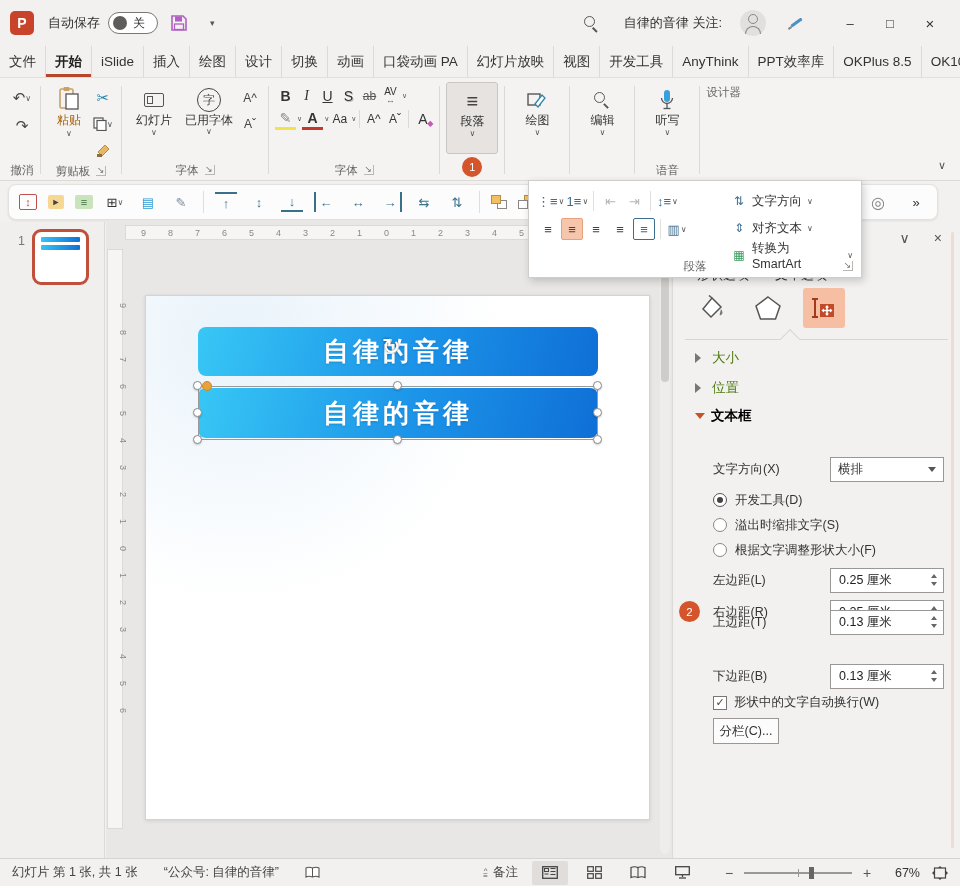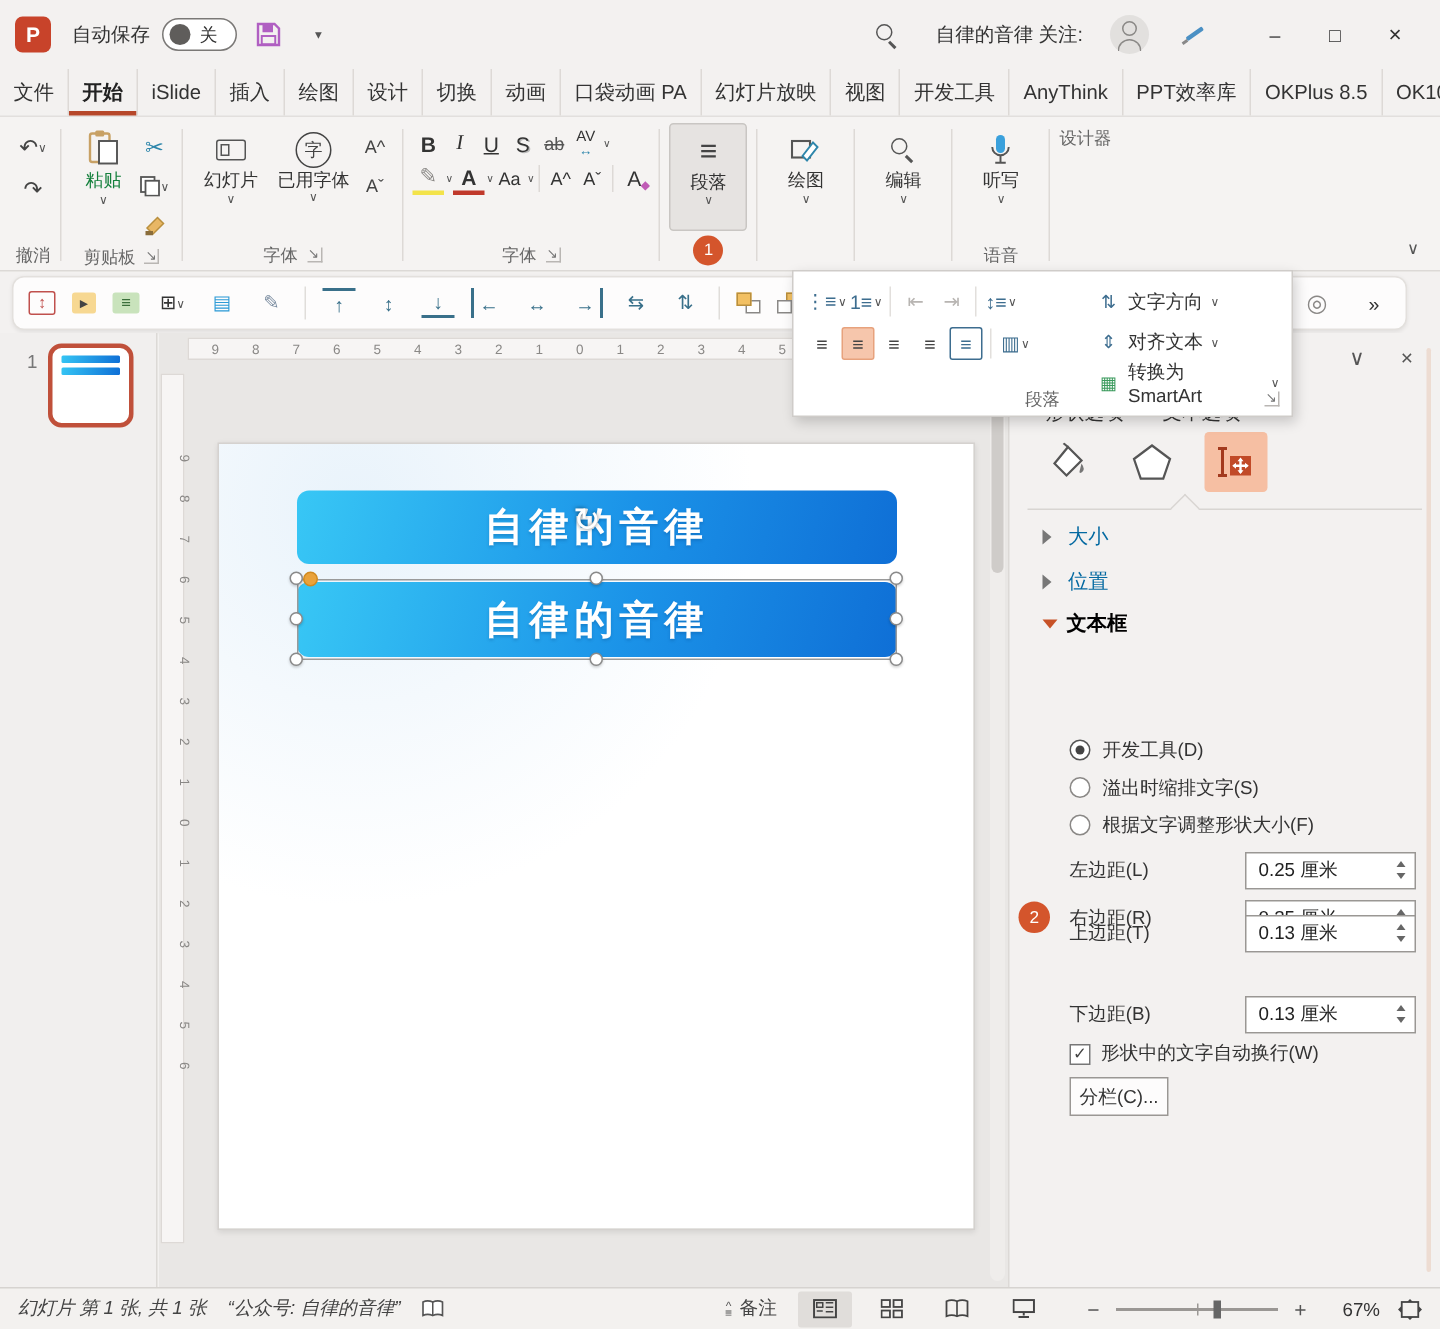--- a/index.html
+++ b/index.html
@@ -44,21 +44,21 @@
   .rsep { width:1px; background:#ddd9d6; margin:4px 2px 6px; }
   .smallbtn { display:flex; align-items:center; justify-content:center; min-width:24px; height:24px; border-radius:3px; color:#444; font-size:15px; }
   .chev { font-size:8px; color:#555; }
   .bigbtn { width:52px; display:flex; flex-direction:column; align-items:center; padding-top:5px; border-radius:3px; position:relative; }
   .bigbtn .bb-icon { height:26px; display:flex; align-items:center; justify-content:center; font-size:19px; color:#444; }
   .bigbtn .bb-label { font-size:12px; color:#333; line-height:15px; text-align:center; }
   .bigbtn.pressed { background:#e6e3e1; border:1px solid #c9c6c3; }
   .badge { position:absolute; left:50%; transform:translateX(-50%); bottom:-24px; width:20px; height:20px; border-radius:50%; background:#d4552c; color:#fff; font-size:11px; display:flex; align-items:center; justify-content:center; z-index:70; }
   .undo-col { display:flex; flex-direction:column; gap:4px; padding-top:4px; }
   .paste-btn { display:flex; flex-direction:column; align-items:center; width:44px; padding-top:4px; }
-  .paste-btn .bb-label { font-size:12px; color:#15803d; }
+  .paste-btn .bb-label { font-size:12px; color:#a16207; }
   .clip-col { display:flex; flex-direction:column; gap:2px; padding-top:4px; }
   .circle-zi { width:24px; height:24px; border:1.5px solid #444; border-radius:50%; display:flex; align-items:center; justify-content:center; font-size:12px; color:#444; }
   .slide-ic { width:20px; height:14px; border:1.5px solid #555; border-radius:2px; position:relative; }
   .slide-ic::after { content:""; position:absolute; left:2px; top:2px; right:10px; bottom:2px; border:1px solid #555; }
   .font2 { display:flex; flex-direction:column; gap:1px; padding-top:3px; }
   .font-row1 { display:flex; gap:4px; }
   .combo { height:23px; border:1px solid #aaa7a4; background:#fff; border-radius:2px; display:flex; align-items:center; padding:0 5px; font-size:12.5px; color:#222; justify-content:space-between; }
   .combo .dropcaret { margin-left:6px; border:4px solid transparent; border-top:5px solid #555; margin-top:4px; }
   .font-row2, .font-row3 { display:flex; align-items:center; }
   .fmt { min-width:21px; height:22px; display:flex; align-items:center; justify-content:center; font-size:14px; color:#333; }
@@ -135,21 +135,21 @@
 
   
   .pane { position:absolute; left:672px; top:0; width:288px; height:636px; background:#f3f1f0; border-left:1px solid #dcd9d6; }
   .pane-close { position:absolute; top:8px; right:18px; display:flex; gap:24px; font-size:14px; color:#555; }
   .pane-tabs { position:absolute; top:44px; left:24px; display:flex; gap:26px; font-size:13px; color:#333; }
   .pane-icons { position:absolute; top:66px; left:18px; display:flex; gap:14px; }
   .picon { width:42px; height:40px; display:flex; align-items:center; justify-content:center; border-radius:3px; }
   .picon.sel { background:#f6bfa3; }
   .pane-div { position:absolute; top:117px; left:12px; right:12px; border-top:1px solid #d8d5d2; }
   .notch { position:absolute; top:110px; left:110px; width:14px; height:14px; background:#f3f1f0; border-left:1px solid #d8d5d2; border-top:1px solid #d8d5d2; transform:rotate(45deg); }
-  .sect { position:absolute; left:22px; font-size:13.5px; color:#0369a1; display:flex; align-items:center; gap:8px; }
+  .sect { position:absolute; left:22px; font-size:13.5px; color:#4d7c0f; display:flex; align-items:center; gap:8px; }
   .sect .tri { border:5px solid transparent; border-left:6px solid #777; margin-right:-2px; }
   .sect.open { color:#000000; font-weight:bold; }
   .sect.open .tri { border:5px solid transparent; border-top:6px solid #c75227; margin-top:5px; }
   .prow { position:absolute; left:40px; right:16px; height:26px; display:flex; align-items:center; justify-content:space-between; font-size:12.5px; color:#333; }
   .pselect { width:114px; height:25px; background:#fff; border:1px solid #9a9794; display:flex; align-items:center; justify-content:space-between; padding:0 7px; font-size:12.5px; }
   .pselect .dropcaret { border:4px solid transparent; border-top:5px solid #555; margin-top:4px; }
   .radio-row { position:absolute; left:40px; display:flex; align-items:center; gap:8px; font-size:12.5px; color:#333; height:20px; }
   .rdo { width:14px; height:14px; border:1px solid #8a8886; border-radius:50%; background:#fff; position:relative; }
   .rdo.on { border-color:#555; }
   .rdo.on::after { content:""; position:absolute; left:3px; top:3px; width:6px; height:6px; border-radius:50%; background:#444; }
@@ -159,21 +159,21 @@
   .spin .up { border:3.5px solid transparent; border-bottom:4.5px solid #666; }
   .spin .dn { border:3.5px solid transparent; border-top:4.5px solid #666; }
   .pbadge { position:absolute; left:6px; width:21px; height:21px; border-radius:50%; background:#d4552c; color:#fff; font-size:11.5px; display:flex; align-items:center; justify-content:center; }
   .chk-row { position:absolute; left:40px; display:flex; align-items:center; gap:7px; font-size:12.5px; color:#333; }
   .chk { width:14px; height:14px; border:1px solid #777; background:#fff; display:flex; align-items:center; justify-content:center; font-size:11px; color:#444; }
   .cols-btn { position:absolute; left:40px; width:66px; height:26px; background:#fdfcfc; border:1px solid #9a9794; display:flex; align-items:center; justify-content:center; font-size:12.5px; color:#333; }
   .pane-scrollline { position:absolute; right:6px; top:10px; bottom:10px; width:3px; background:#eddcd2; border-radius:2px; }
 
   
   .statusbar { position:absolute; left:0; bottom:0; width:960px; height:28px; background:#f3f1ef; border-top:1px solid #d6d3d0; display:flex; align-items:center; padding:0 12px; font-size:12.5px; color:#444; }
-  .sb-left { display:flex; align-items:center; gap:14px;font-style:italic; }
+  .sb-left { display:flex; align-items:center; gap:26px; }
   .sb-right { margin-left:auto; display:flex; align-items:center; gap:0; }
   .notes-btn { display:flex; align-items:center; gap:5px; padding:0 10px; height:24px; }
   .notes-ic { display:flex; flex-direction:column; align-items:center; line-height:5px; font-size:8px; color:#555; }
   .viewbtn { width:36px; height:24px; display:flex; align-items:center; justify-content:center; border-radius:2px; margin:0 4px; }
   .viewbtn.sel { background:#e0ddda; }
   .zoomctl { display:flex; align-items:center; gap:8px; margin-left:18px; }
   .zminus,.zplus { font-size:14px; color:#555; width:14px; text-align:center; }
   .ztrack { position:relative; width:108px; height:2px; background:#9a9794; }
   .ztick { position:absolute; left:50%; top:-3px; width:1px; height:8px; background:#9a9794; }
   .zthumb { position:absolute; left:60%; top:-5px; width:5px; height:12px; background:#666; }
@@ -561,20 +561,27 @@
         </div>
       <div class="sect" style="top:157px">
           <span class="tri"></span>
           <span>位置</span>
         </div>
       <div class="sect open" style="top:185px">
           <span class="tri"></span>
           <span>文本框</span>
         </div>
 
+      <div class="prow" style="top:234px">
+        <span>文字方向(X)</span>
+        <div class="pselect">
+            <span>横排</span>
+            <span class="dropcaret"></span>
+          </div>
+      </div>
 
       <div class="radio-row" style="top:268px">
           <span class="rdo on"></span>
           <span>开发工具(D)</span>
         </div>
       <div class="radio-row" style="top:293px">
           <span class="rdo"></span>
           <span>溢出时缩排文字(S)</span>
         </div>
       <div class="radio-row" style="top:318px">

